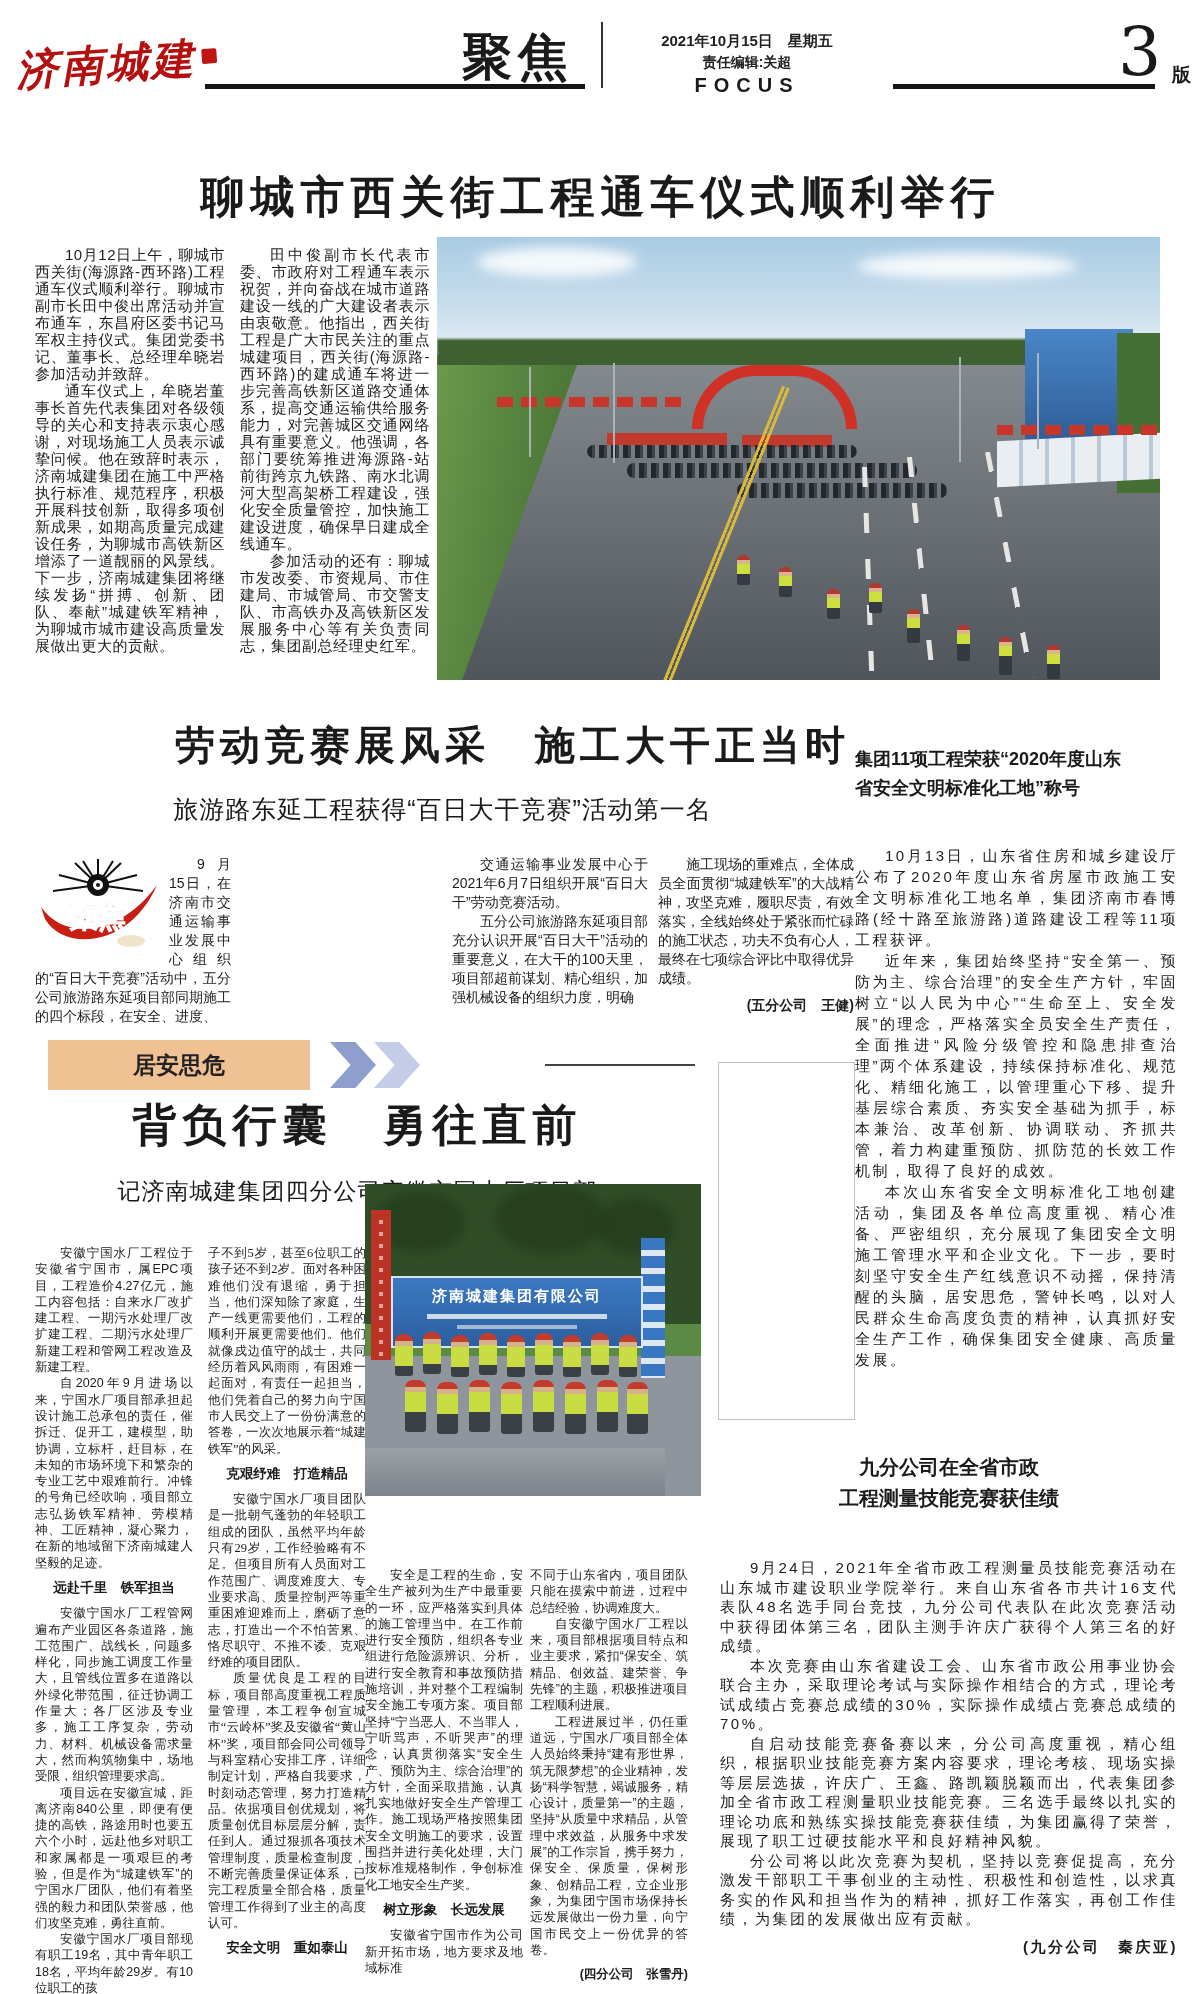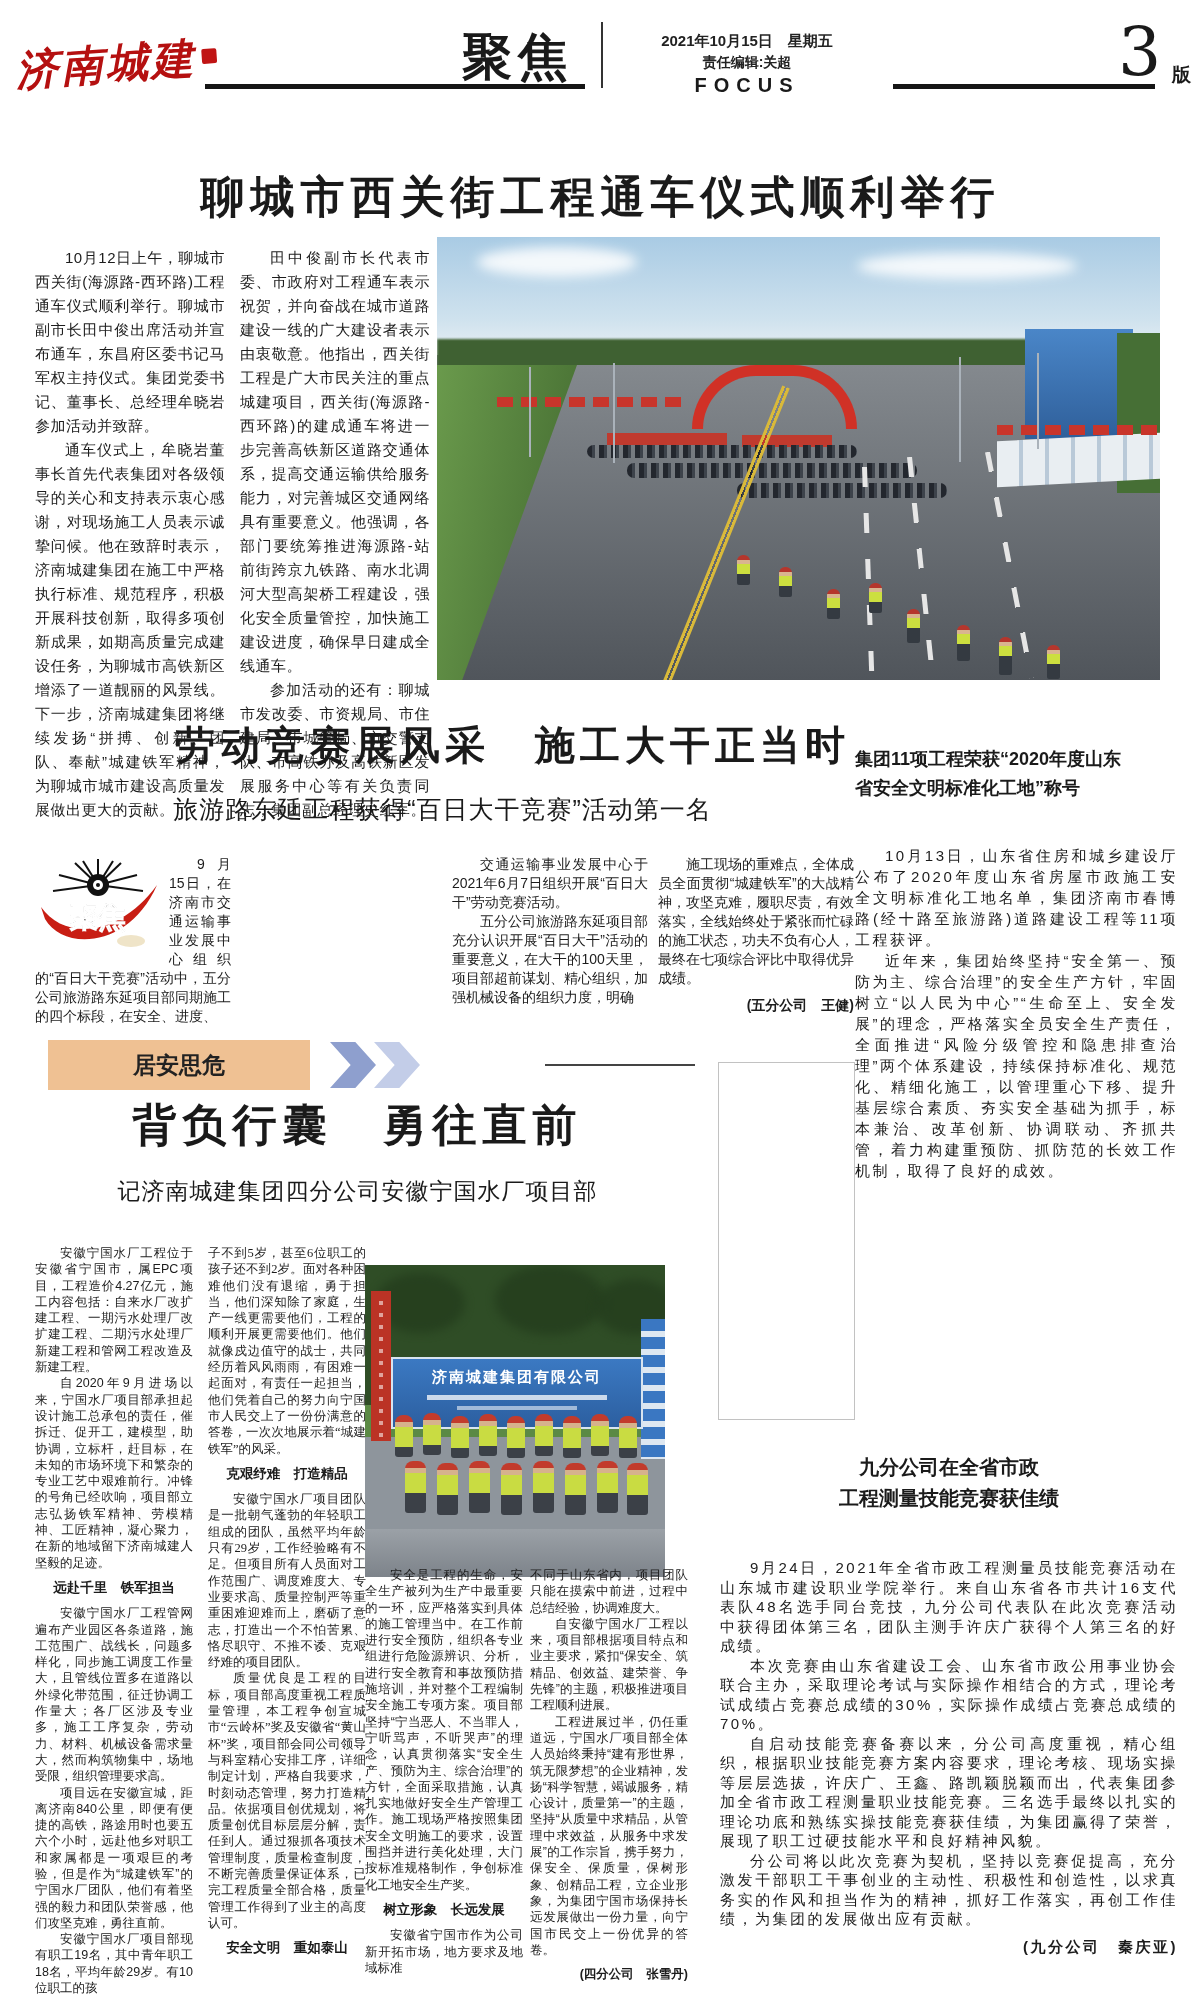--- a/index.html
+++ b/index.html
@@ -23,21 +23,21 @@
   .h1main{left:0;top:168px;width:1201px;text-align:center;font-size:44px;font-weight:bold;letter-spacing:6px;}
   .h2main{left:35px;top:718px;width:815px;text-align:right;font-size:40px;font-weight:bold;letter-spacing:5px;}
   .h2sub{left:35px;top:793px;width:815px;text-align:center;font-size:25px;letter-spacing:1px;}
   .h3main{left:855px;top:745px;width:323px;text-align:left;font-size:18px;font-weight:bold;line-height:29px;}
   .h4main{left:35px;top:1096px;width:645px;text-align:center;font-size:44px;font-weight:bold;letter-spacing:6px;}
   .h4sub{left:35px;top:1176px;width:645px;text-align:center;font-size:23px;letter-spacing:1px;}
   .h5main{left:720px;top:1452px;width:458px;text-align:center;font-size:20px;font-weight:bold;line-height:31px;}
   
   .nc{position:absolute;text-align:justify;color:#1c1c1c;}
   .nc p{margin:0;text-indent:2em;}
-  .s1{font-size:15px;line-height:24px;width:190px;letter-spacing:.5px;}
+  .s1{font-size:15px;line-height:17px;width:190px;letter-spacing:.5px;}
   .s2{font-size:14px;line-height:19px;width:196px;}
   .s3{font-size:15px;line-height:21px;width:323px;letter-spacing:2.5px;}
   .s4{font-size:12.5px;line-height:16.3px;width:158px;}
   .s5{font-size:15px;line-height:19.5px;width:458px;letter-spacing:2.5px;}
   .colh{font-weight:bold;text-align:center;text-indent:0 !important;margin:9px 0 !important;font-size:13.5px;}
   .sig{text-align:right;font-weight:bold;text-indent:0 !important;margin-top:8px !important;}
   .iconfloat{float:left;width:128px;height:100px;margin:2px 6px 2px 0;}
   
   .banner{left:48px;top:1040px;width:262px;height:50px;background:#efc193;text-align:center;
           line-height:50px;font-size:23px;font-weight:bold;color:#222;}
@@ -64,21 +64,21 @@
   .crowd{position:absolute;background:repeating-linear-gradient(90deg,#23272e 0 5px,#3d434b 5px 8px,rgba(0,0,0,0) 8px 12px);
          border-radius:7px;filter:blur(.4px);}
   .pv{position:absolute;width:13px;height:30px;border-radius:6px 6px 2px 2px;
       background:linear-gradient(180deg,#b5362c 0 5px,#d9b48f 5px 9px,#ccdf3f 9px 19px,#343a41 19px 100%);}
   .cline{position:absolute;width:8px;background:linear-gradient(90deg,#d9b93a 0 3px,rgba(0,0,0,0) 3px 5px,#d9b93a 5px 8px);
          transform-origin:top center;}
   .wdash{position:absolute;width:5px;background:repeating-linear-gradient(180deg,#e6e6e6 0 20px,rgba(0,0,0,0) 20px 46px);
          transform-origin:top center;}
   .pole{position:absolute;width:2px;background:#aab2ba;}
   
-  .ph2{left:365px;top:1265px;width:300px;height:312px;overflow:hidden;
+  .ph2{left:365px;top:1184px;width:336px;height:312px;overflow:hidden;
        background:linear-gradient(180deg,#2f4d26 0 45%,#5b8a45 45% 55%,#8e959c 55% 100%);}
   .ph2 .blob{position:absolute;border-radius:50%;background:#243d1d;filter:blur(5px);opacity:.8;}
   .ph2 .vbanner{position:absolute;left:6px;top:26px;width:20px;height:150px;background:#bb3325;
         background-image:repeating-linear-gradient(180deg,rgba(255,255,255,.55) 0 4px,rgba(0,0,0,0) 4px 12px);background-size:4px 100%;background-repeat:no-repeat;background-position:8px 10px;}
   .ph2 .sign{position:absolute;left:26px;top:92px;width:252px;height:72px;border:2px solid #d8e4f0;
              background:linear-gradient(180deg,#3b79c2,#2c5fa0);box-sizing:border-box;text-align:center;}
   .ph2 .signt{color:#fff;font-size:15px;font-weight:bold;letter-spacing:2px;margin-top:9px;}
   .ph2 .signsub{height:5px;background:rgba(255,255,255,.75);width:180px;margin:8px auto 0;}
   .ph2 .signsub2{height:4px;background:rgba(255,255,255,.55);width:120px;margin:6px auto 0;}
   .ph2 .rpanel{position:absolute;left:276px;top:54px;width:24px;height:140px;
@@ -187,20 +187,21 @@
     <p class="sig">(五分公司　王健)</p>
   </div>
 
   <div class="abs h3main">
     <div>集团11项工程荣获“2020年度山东</div>
     <div>省安全文明标准化工地”称号</div>
   </div>
   <div class="nc s3" style="left:855px;top:845px;height:585px;">
     <p>10月13日，山东省住房和城乡建设厅公布了2020年度山东省房屋市政施工安全文明标准化工地名单，集团济南市春博路(经十路至旅游路)道路建设工程等11项工程获评。</p>
     <p>近年来，集团始终坚持“安全第一、预防为主、综合治理”的安全生产方针，牢固树立“以人民为中心”“生命至上、安全发展”的理念，严格落实全员安全生产责任，全面推进“风险分级管控和隐患排查治理”两个体系建设，持续保持标准化、规范化、精细化施工，以管理重心下移、提升基层综合素质、夯实安全基础为抓手，标本兼治、改革创新、协调联动、齐抓共管，着力构建重预防、抓防范的长效工作机制，取得了良好的成效。</p>
+    <p>本次山东省安全文明标准化工地创建活动，集团及各单位高度重视、精心准备、严密组织，充分展现了集团安全文明施工管理水平和企业文化。下一步，要时刻坚守安全生产红线意识不动摇，保持清醒的头脑，居安思危，警钟长鸣，以对人民群众生命高度负责的精神，认真抓好安全生产工作，确保集团安全健康、高质量发展。</p>
   </div>
   <div class="abs emptybox"></div>
 
   <div class="abs banner">居安思危</div>
   <div class="chev" style="left:330px;background:#8e9fce;"></div>
   <div class="chev" style="left:374px;background:#c3cde8;"></div>
   <div class="abs bline"></div>
 
   <div class="abs h4main">背负行囊　勇往直前</div>
   <div class="abs h4sub">记济南城建集团四分公司安徽宁国水厂项目部</div>

